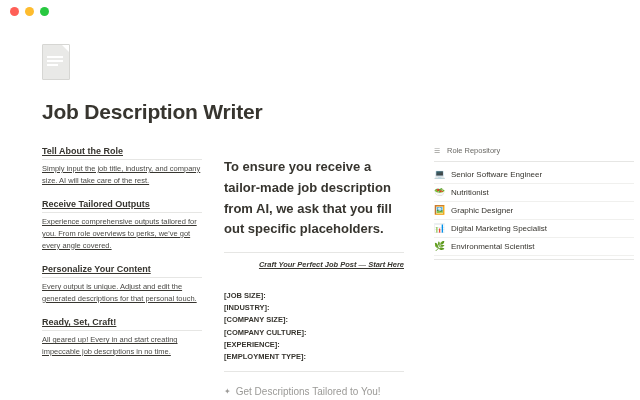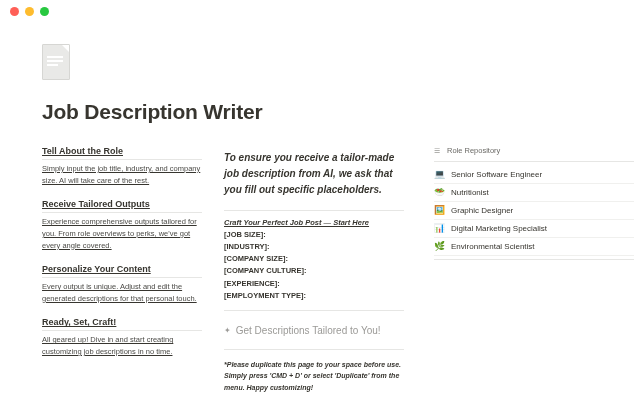--- a/index.html
+++ b/index.html
@@ -117,40 +117,40 @@
     color: #37352f;
   }
   .feature p {
     font-size: 7.5px;
     line-height: 1.55;
     margin: 0;
     color: #4b4a46;
   }
 
   .intro {
-    font-size: 10px;
+    font-size: 13px;
     line-height: 1.6;
     font-weight: bold;
-    font-style: italic;
-    margin: 4px 0 12px 0;
+    margin: 11px 0 12px 0;
     color: #37352f;
   }
   .prompt-box {
     border-top: 1px solid #e6e6e4;
     border-bottom: 1px solid #e6e6e4;
     padding: 7px 0 8px 0;
   }
   .prompt-link {
     font-size: 7.5px;
     font-style: italic;
     font-weight: bold;
     color: #37352f;
     text-decoration: underline;
     display: block;
-    margin-bottom: 2px;
+    margin-bottom: 21px;
+    text-align: right;
   }
   .ph {
     font-size: 7.5px;
     font-weight: bold;
     line-height: 1.62;
     color: #37352f;
   }
   .cta {
     display: flex;
     align-items: center;
@@ -250,21 +250,21 @@
           <p>Experience comprehensive outputs tailored for you. From role overviews to perks, we've got every angle covered.</p>
         </div>
 
         <div class="feature">
           <h3>Personalize Your Content</h3>
           <p>Every output is unique. Adjust and edit the generated descriptions for that personal touch.</p>
         </div>
 
         <div class="feature">
           <h3>Ready, Set, Craft!</h3>
-          <p>All geared up! Dive in and start creating customizing job descriptions in no time.</p>
+          <p>All geared up! Every in and start creating impeccable job descriptions in no time.</p>
         </div>
 
       </div>
 
       <div class="col-mid">
 
         <p class="intro">To ensure you receive a tailor-made job description from AI, we ask that you fill out specific placeholders.</p>
 
         <div class="prompt-box">
           <a class="prompt-link" href="#">Craft Your Perfect Job Post — Start Here</a>

